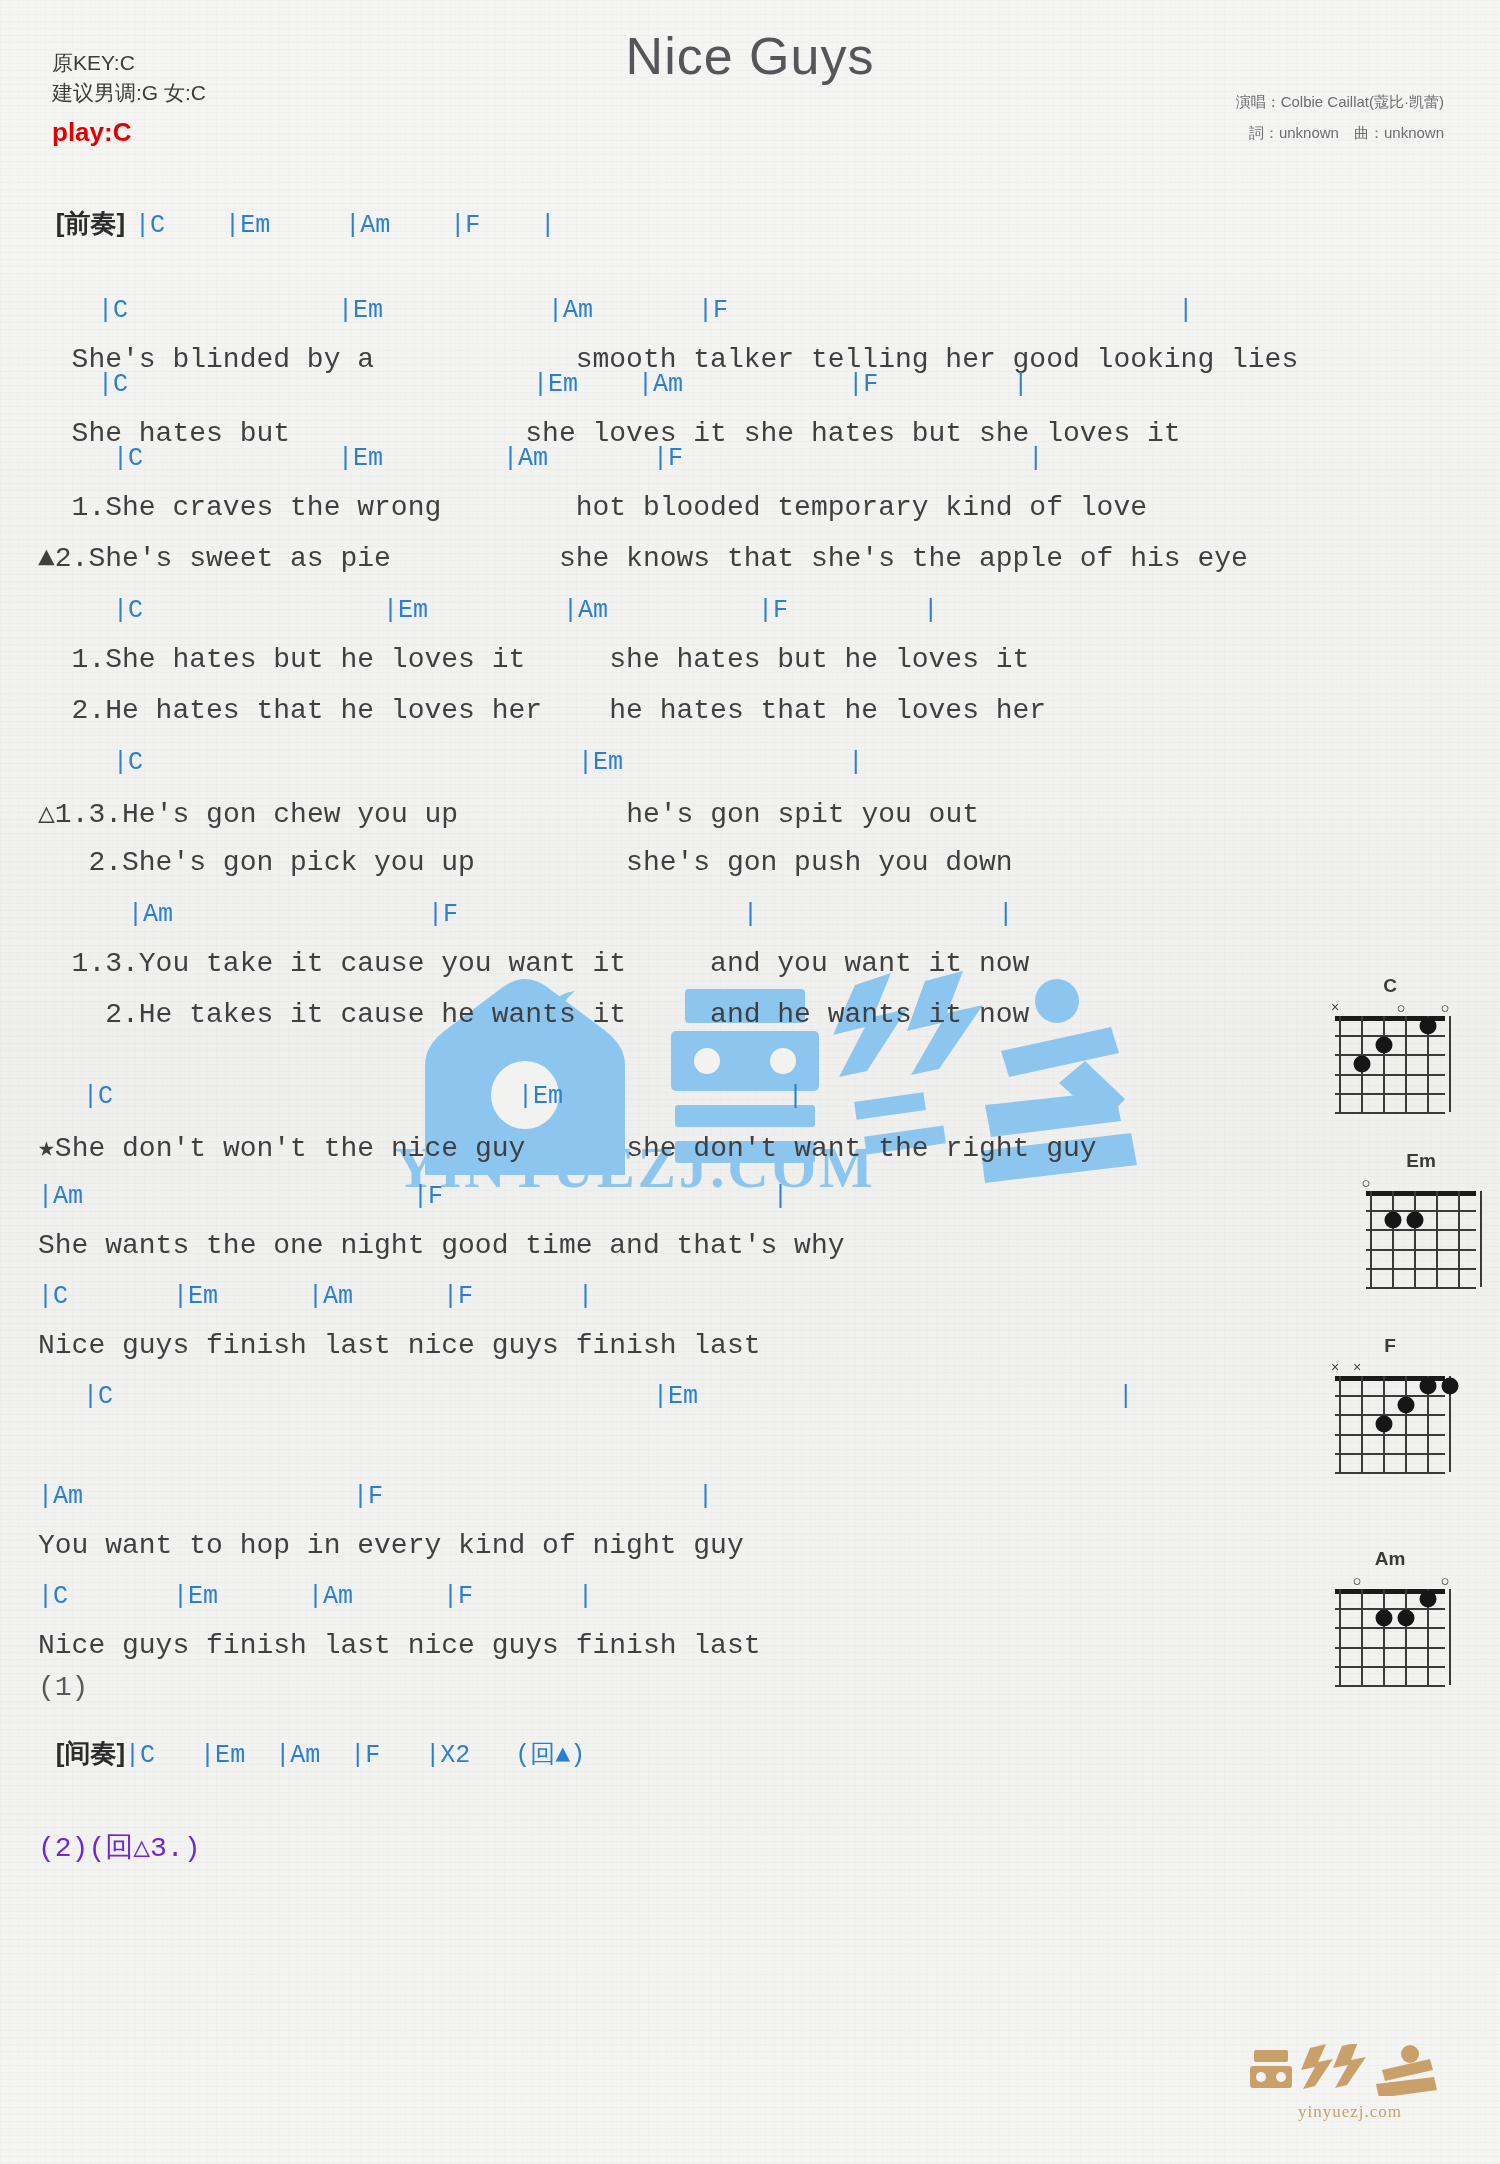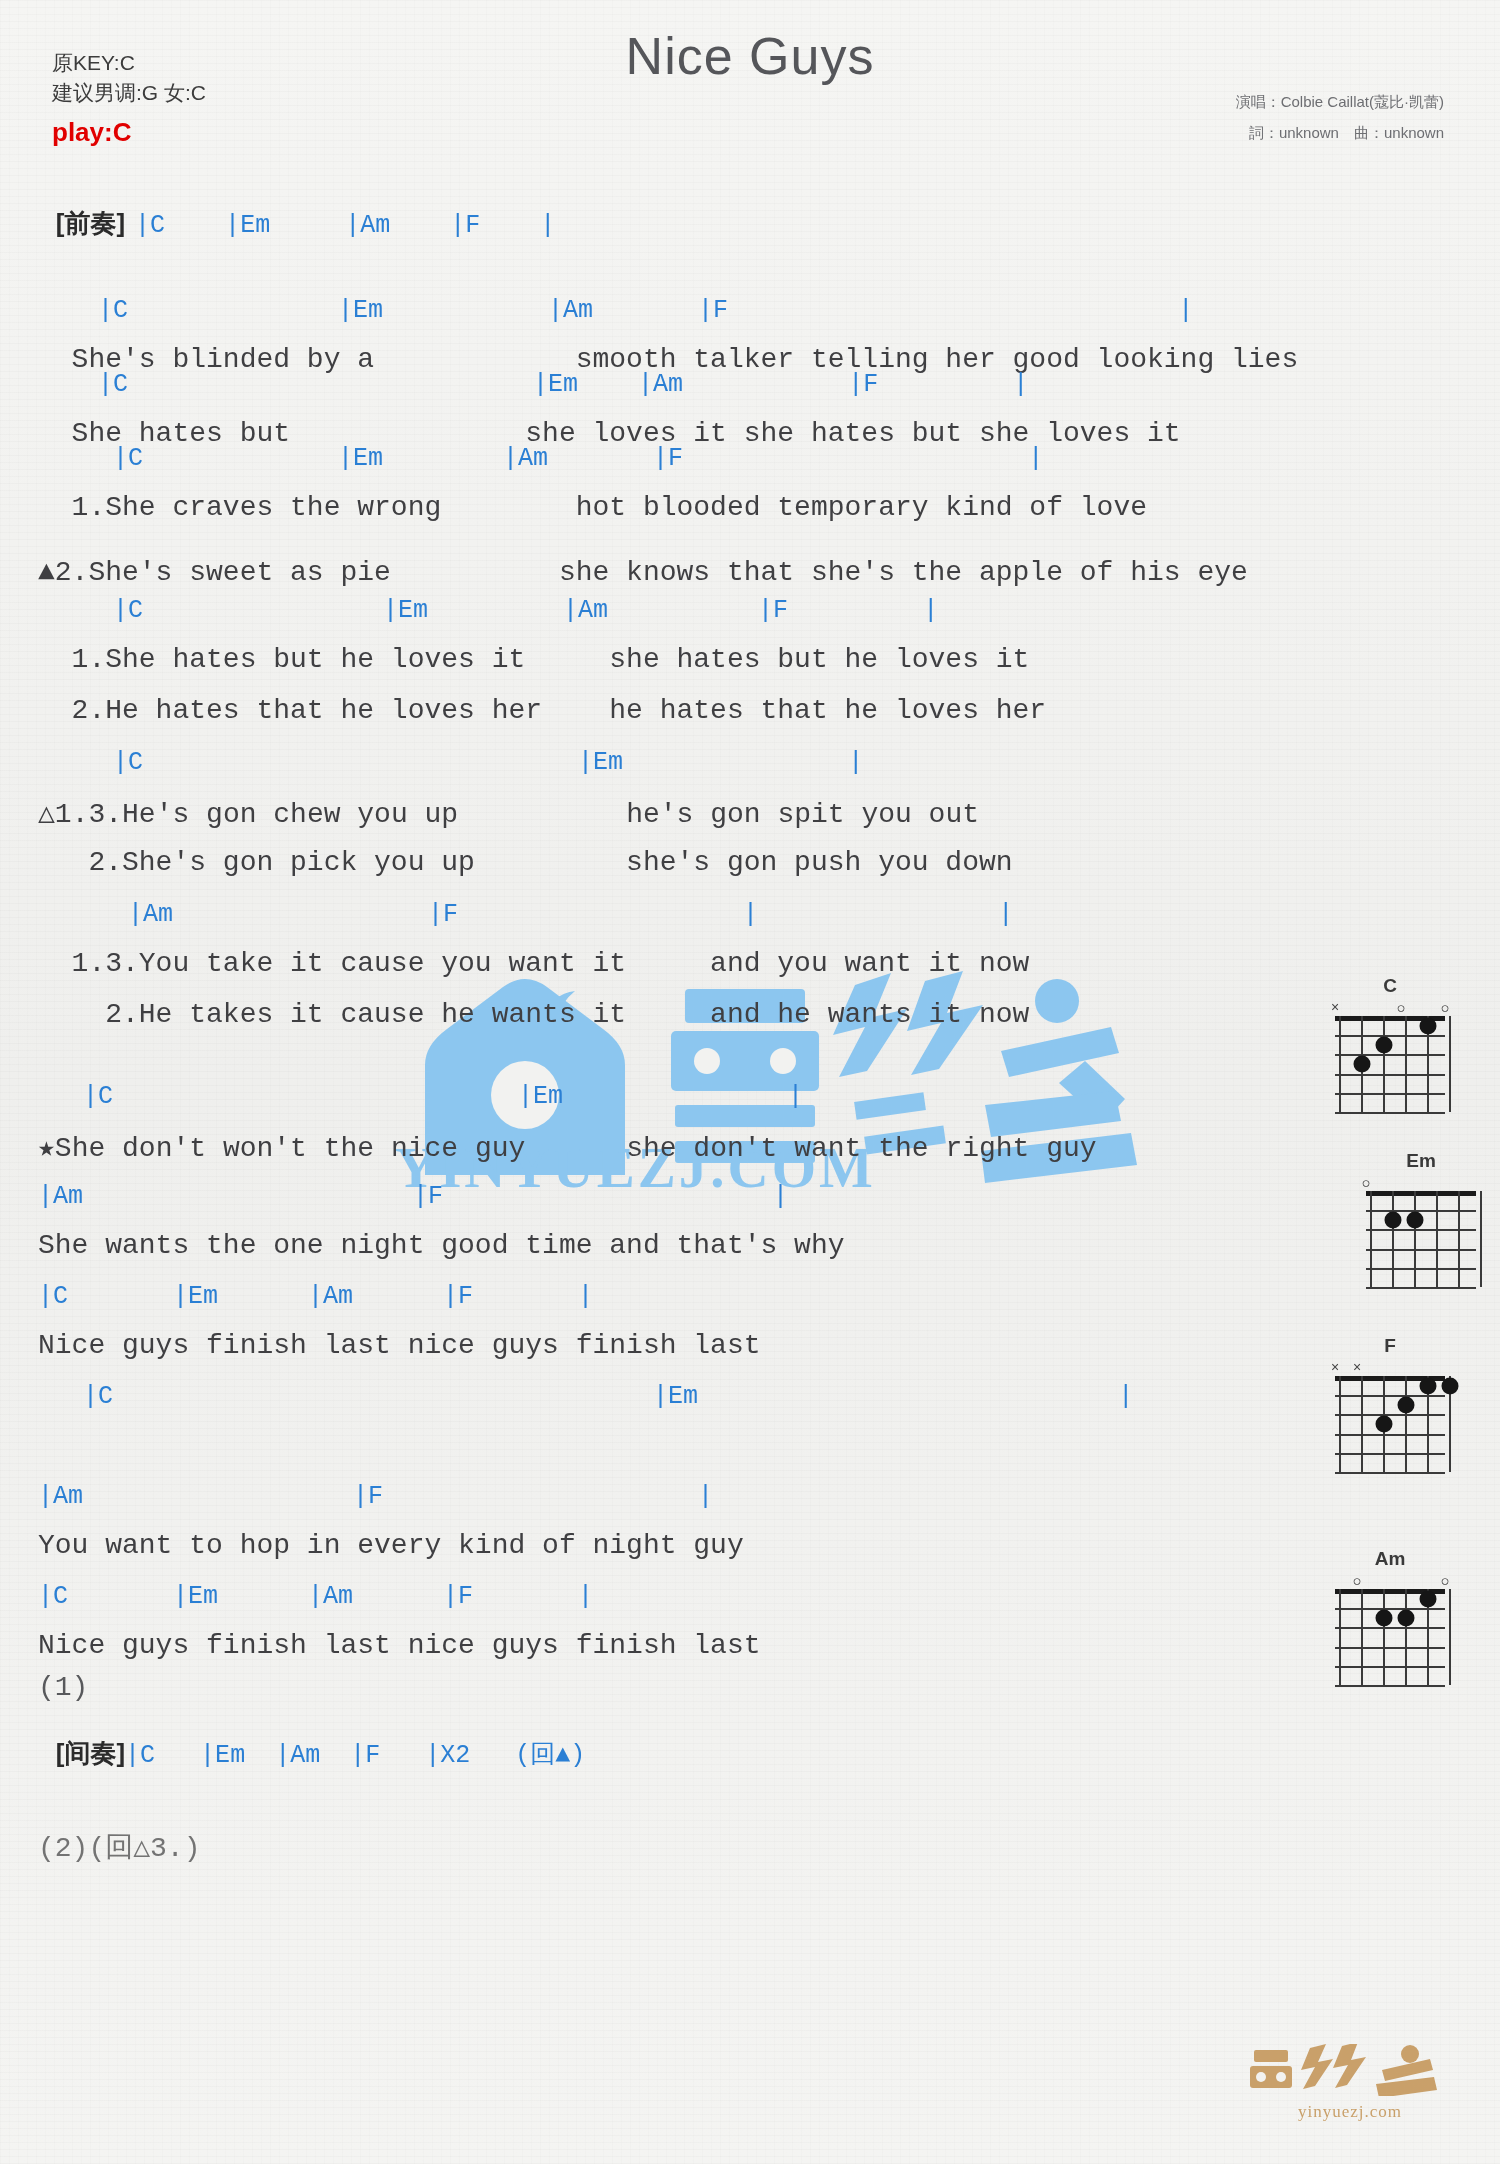--- a/index.html
+++ b/index.html
@@ -143,21 +143,21 @@
   </div>
 
   <div class="line chordline mono-pos" style="left:38px; top:296px;">    |C              |Em           |Am       |F                              |</div>
   <div class="line lyric mono-pos" style="left:38px; top:344px;">  She's blinded by a            smooth talker telling her good looking lies</div>
 
   <div class="line chordline mono-pos" style="left:38px; top:370px;">    |C                           |Em    |Am           |F         |</div>
   <div class="line lyric mono-pos" style="left:38px; top:418px;">  She hates but              she loves it she hates but she loves it</div>
 
   <div class="line chordline mono-pos" style="left:38px; top:444px;">     |C             |Em        |Am       |F                       |</div>
   <div class="line lyric mono-pos" style="left:38px; top:492px;">  1.She craves the wrong        hot blooded temporary kind of love</div>
-  <div class="line lyric mono-pos" style="left:38px; top:543px;margin-top:14px;">▲2.She's sweet as pie          she knows that she's the apple of his eye</div>
+  <div class="line lyric mono-pos" style="left:38px; top:543px;">▲2.She's sweet as pie          she knows that she's the apple of his eye</div>
 
   <div class="line chordline mono-pos" style="left:38px; top:596px;">     |C                |Em         |Am          |F         |</div>
   <div class="line lyric mono-pos" style="left:38px; top:644px;">  1.She hates but he loves it     she hates but he loves it</div>
   <div class="line lyric mono-pos" style="left:38px; top:695px;">  2.He hates that he loves her    he hates that he loves her</div>
 
   <div class="line chordline mono-pos" style="left:38px; top:748px;">     |C                             |Em               |</div>
   <div class="line lyric mono-pos" style="left:38px; top:796px;">△1.3.He's gon chew you up          he's gon spit you out</div>
   <div class="line lyric mono-pos" style="left:38px; top:847px;">   2.She's gon pick you up         she's gon push you down</div>
 
   <div class="line chordline mono-pos" style="left:38px; top:900px;">      |Am                 |F                   |                |</div>
@@ -180,21 +180,21 @@
 
   <div class="line chordline mono-pos" style="left:38px; top:1582px;">|C       |Em      |Am      |F       |</div>
   <div class="line lyric mono-pos" style="left:38px; top:1630px;">Nice guys finish last nice guys finish last</div>
 
   <div class="line lyric mono-pos" style="left:38px; top:1672px; color:#58595c;">(1)</div>
 
   <div class="line" style="left:38px; top:1718px;">
     <span class="section-tag">[间奏]</span><span class="chordline mono-pos">|C   |Em  |Am  |F   |X2   (回▲)</span>
   </div>
 
-  <div class="line lyric mono-pos" style="left:38px; top:1828px; color:#737373;">(2)(回△3.)</div>
+  <div class="line lyric mono-pos" style="left:38px; top:1828px; color:#6d28d9;">(2)(回△3.)</div>
 
   <div class="chordbox" id="cb0" style="left:1330px; top:975px;">
     <div class="cb-name">C</div>
     <div class="cb-markers">
         <span class="x-mark" style="left: 5px;">×</span>
         <span class="o-mark" style="left: 71px;">○</span>
         <span class="o-mark" style="left: 115px;">○</span>
       </div>
     <div class="cb-grid">
         <div class="nut"></div>

